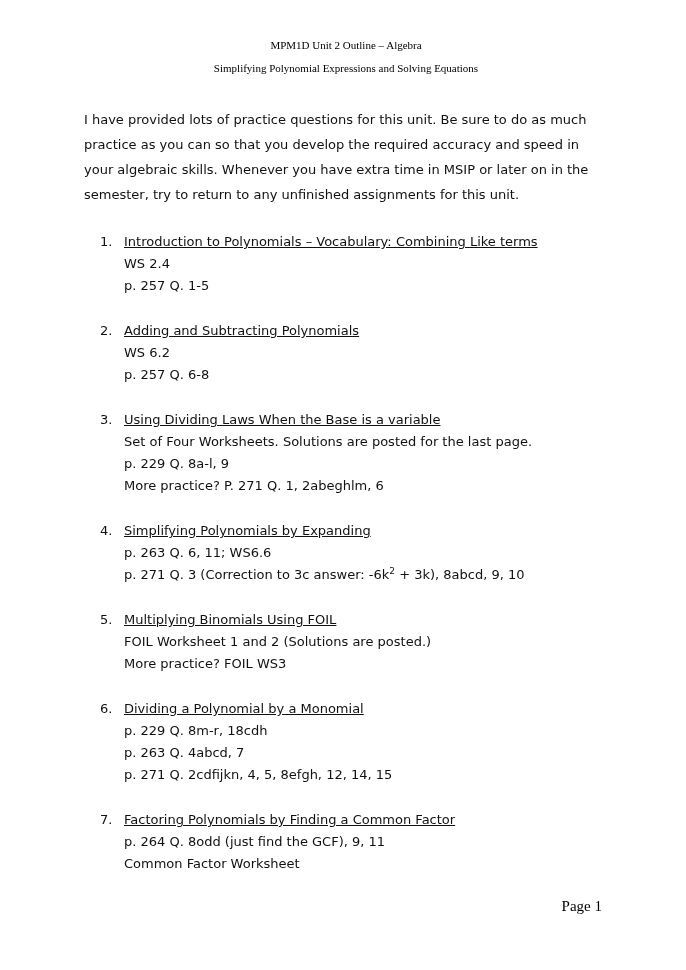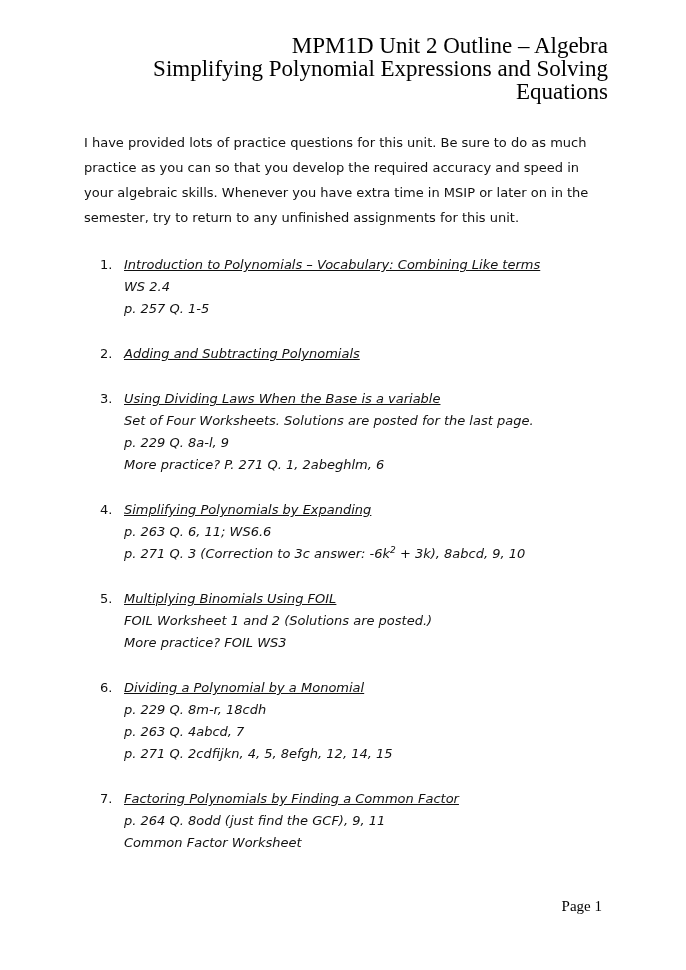--- a/index.html
+++ b/index.html
@@ -19,23 +19,23 @@
     overflow: hidden;
     box-sizing: border-box;
   }
   .content {
     position: absolute;
     left: 84px;
     right: 78px;
     top: 34px;
   }
   .doc-title {
-    text-align: right;
+    text-align: center;
     font-family: "Liberation Serif", serif;
-    font-size: 23px;
+    font-size: 11px;
     line-height: 23px;
     color: #000000;
   }
   .intro {
     margin-top: 27px;
     margin-bottom: 24px;
     font-size: 13px;
     line-height: 25px;
     max-width: 530px;
   }
@@ -45,21 +45,20 @@
   .outline-item {
     display: flex;
     margin-bottom: 23px;
   }
   .item-number {
     width: 24px;
     flex: 0 0 24px;
   }
   .item-content {
     flex: 1 1 auto;
-    font-style: italic;
   }
   .item-heading {
     text-decoration: underline;
   }
   .line {
     line-height: 22px;
   }
   .line sup {
     font-size: 9px;
     line-height: 0;
@@ -95,20 +94,24 @@
               <div class="line">WS 2.4</div>
               <div class="line">p. 257 Q. 1-5</div>
             </div>
     </div>
   </div>
 
   <div class="outline-item">
     <span class="item-number">2.</span>
     <div class="item-content">
       <div class="item-heading">Adding and Subtracting Polynomials</div>
+      <div>
+              <div class="line">WS 6.2</div>
+              <div class="line">p. 257 Q. 6-8</div>
+            </div>
     </div>
   </div>
 
   <div class="outline-item">
     <span class="item-number">3.</span>
     <div class="item-content">
       <div class="item-heading">Using Dividing Laws When the Base is a variable</div>
       <div>
               <div class="line">Set of Four Worksheets. Solutions are posted for the last page.</div>
               <div class="line">p. 229 Q. 8a-l, 9</div>

